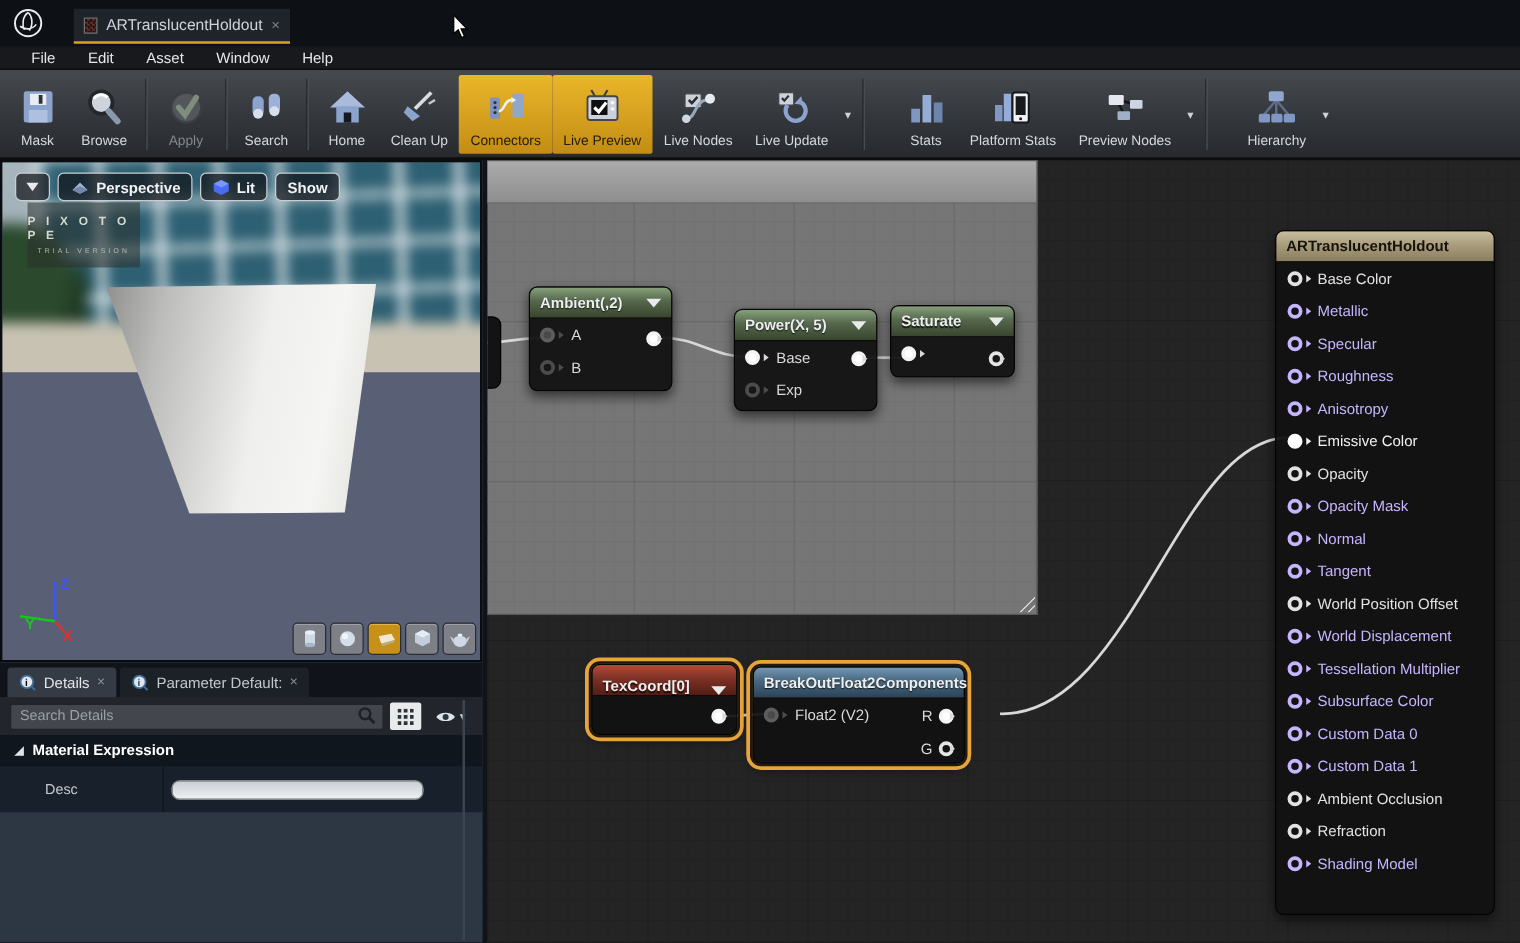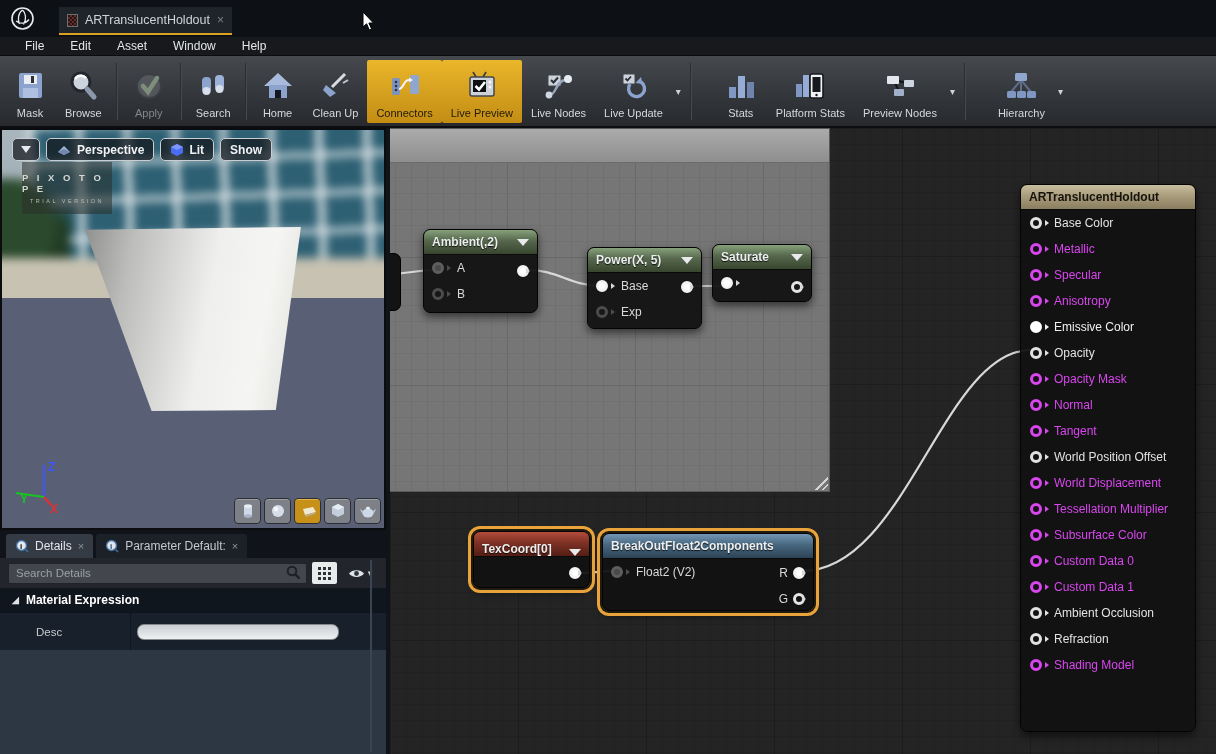--- a/index.html
+++ b/index.html
@@ -162,21 +162,21 @@
   .parw.dim { border-left-color:#4c4c4c; }
   .outpin { position:absolute; display:flex; align-items:center; }
   .outlabel { font-size:12px; color:#d9d9d9; margin-right:5px; }
   .edge-node { position:absolute; left:-9px; top:125px; width:20px; height:58px; z-index:3;
     background:#131313; border:1px solid #000; border-radius:0 7px 7px 0; }
 
   
   .mat-row { height:26px; display:flex; align-items:center; gap:5px; padding-left:9px; font-size:12px; }
   .mat-row.active { color:#e2e2e2; }
   .mat-row.connected { color:#f0f0f0; }
-  .mat-row.disabled { color:#d946ef; }
+  .mat-row.disabled { color:#c4b5fd; }
   .mpin { width:12px; height:12px; border-radius:50%; border:3px solid currentColor; flex:none; }
   .mat-row.connected .mpin { background:#ffffff; border-color:#fff; }
   .mpin-arrow { width:0; height:0; border-top:3px solid transparent;
     border-bottom:3px solid transparent; border-left:4px solid currentColor; margin-left:-2px; flex:none; }
 </style>
 </head>
 <body>
 
 <div class="stage">
 
@@ -610,21 +610,21 @@
       <div class="nhead red">
         <span>TexCoord[0]</span>
         <span class="hcaret"></span>
       </div>
       <div class="outpin" style="right:7px; top:35px;">
           <span class="pin filled"></span>
           <span class="parw"></span>
         </div>
     </div>
 
-    <div class="node sel" style="left:212px; top:405px; width:212px; height:78px;">
+    <div class="node sel" style="left:212px; top:405px; width:170px; height:78px;">
       <div class="nhead blue">
         <span>BreakOutFloat2Components</span>
       </div>
       <div class="nrow">
           <span class="pin dimfill"></span>
           <span class="parw dim"></span>
           <span>Float2 (V2)</span>
         </div>
       <div class="outpin" style="right:7px; top:32px;">
           <span class="outlabel">R</span>
@@ -654,20 +654,25 @@
             <span>Metallic</span>
           </div>
           <div class="mat-row disabled">
             <span class="mpin"></span>
             <span class="mpin-arrow"></span>
             <span>Specular</span>
           </div>
           <div class="mat-row disabled">
             <span class="mpin"></span>
             <span class="mpin-arrow"></span>
+            <span>Roughness</span>
+          </div>
+          <div class="mat-row disabled">
+            <span class="mpin"></span>
+            <span class="mpin-arrow"></span>
             <span>Anisotropy</span>
           </div>
           <div class="mat-row connected">
             <span class="mpin"></span>
             <span class="mpin-arrow"></span>
             <span>Emissive Color</span>
           </div>
           <div class="mat-row active">
             <span class="mpin"></span>
             <span class="mpin-arrow"></span>

